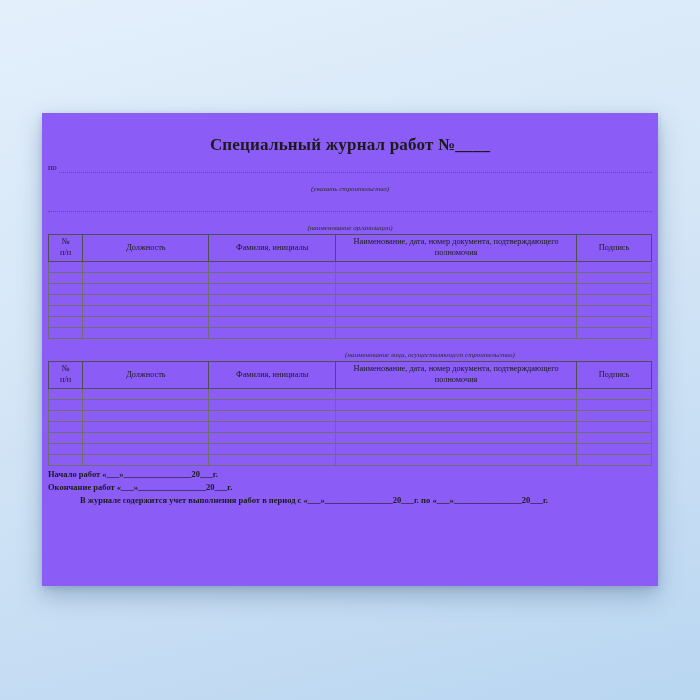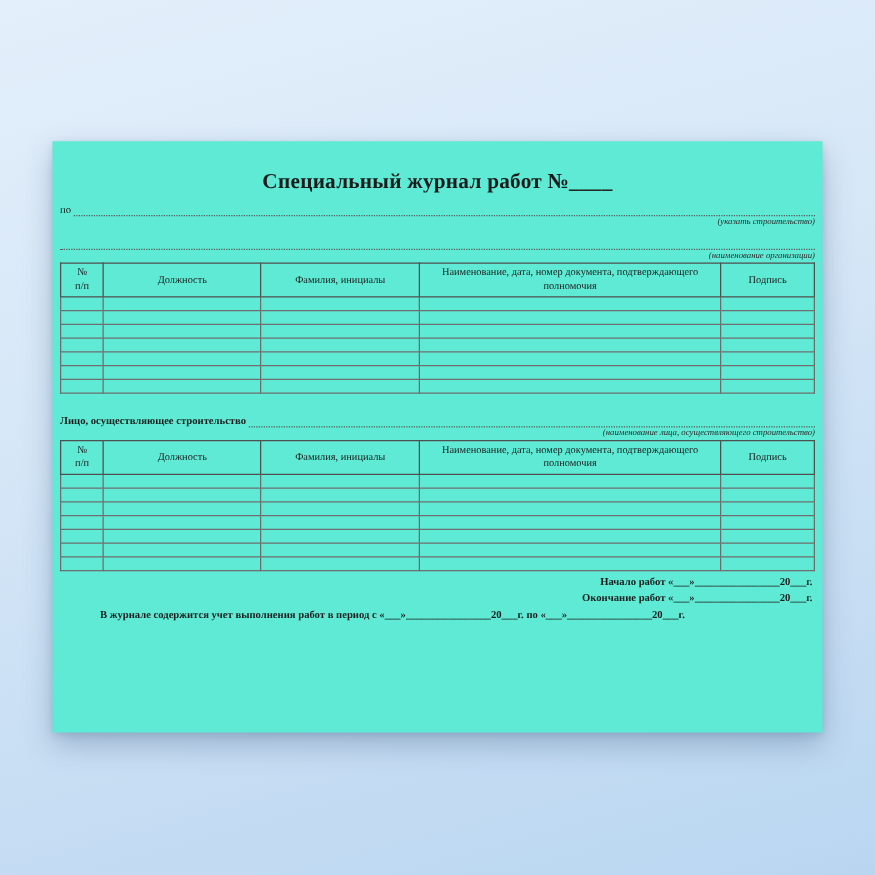--- a/index.html
+++ b/index.html
@@ -3,40 +3,40 @@
 <meta charset="utf-8">
 <style>
   html,body{margin:0;padding:0;}
   body{
     width:700px;height:700px;position:relative;overflow:hidden;
     background:linear-gradient(165deg,#e3effb 0%,#d6e7f7 40%,#c6ddf3 75%,#b9d6f1 100%);
     font-family:"Liberation Serif","DejaVu Serif",serif;color:#1b1b1b;
   }
   .sheet{
     position:absolute;left:42px;top:113px;width:616px;height:473px;
-    background:#5eead4;box-sizing:border-box;padding:23px 6px 0 6px;
+    background:#8b5cf6;box-sizing:border-box;padding:23px 6px 0 6px;
     box-shadow:0 10px 22px rgba(90,120,155,.45),0 2px 6px rgba(90,120,155,.28);
   }
   .title{text-align:center;font-weight:700;font-size:17px;line-height:1.1;margin:0 0 7px 0;letter-spacing:.2px;}
   .fillrow{display:flex;align-items:flex-end;font-size:8.5px;line-height:1.15;white-space:nowrap;}
   .fillrow .lbl{white-space:nowrap;}
   .fillrow .lbl.b{font-weight:700;}
   .fill{flex:1;border-bottom:1px dotted #5a5a5a;height:10px;margin-left:2px;}
-  .hint{text-align:right;font-style:italic;font-size:7px;line-height:1.2;color:#2c2c2c;margin-top:0;}
+  .hint{text-align:center;font-style:italic;font-size:7px;line-height:1.2;color:#2c2c2c;margin-top:12px;}
   .hint.indent{padding-left:160px;}
   .seclabel{font-size:8.5px;font-weight:600;line-height:1.2;margin-top:4px;}
   .mt6{margin-top:6px;}.mt8{margin-top:8px;}.mt16{margin-top:16px;}.mt10{margin-top:10px;}
   table.roster{width:100%;border-collapse:collapse;table-layout:fixed;margin-top:2px;font-size:8.3px;}
   table.roster th{
     border:1px solid #4f4f4f;font-weight:400;text-align:center;vertical-align:middle;
     padding:2px 1px;line-height:1.3;height:21px;
   }
   table.roster th.num{white-space:pre-line;}
   table.roster td{border:1px solid #6e6e6e;height:10px;padding:0;}
-  .fright{text-align:right;font-size:8.5px;font-weight:600;line-height:1.25;margin-top:2px;padding-right:2px;white-space:nowrap;}
+  .fright{font-size:8.5px;font-weight:600;line-height:1.25;margin-top:2px;padding-right:2px;white-space:nowrap;}
   .period{font-size:8.5px;font-weight:600;line-height:1.25;margin-top:3px;white-space:nowrap;padding-left:32px;}
   .note{font-size:7px;font-style:italic;line-height:1.2;margin-top:1px;color:#2c2c2c;}
 </style>
 </head>
 <body>
 
 <div class="sheet">
 
   <div class="title">Специальный журнал работ №____</div>
 
@@ -117,24 +117,20 @@
         <tr>
           <td></td>
           <td></td>
           <td></td>
           <td></td>
           <td></td>
         </tr>
       </tbody>
     </table>
 
-  <div class="fillrow mt16">
-    <span class="lbl" style="font-weight:600">Лицо, осуществляющее строительство</span>
-    <span class="fill"></span>
-  </div>
   <div class="hint indent">(наименование лица, осуществляющего строительство)</div>
 
 
   <table class="roster">
       <colgroup>
         <col style="width: 5.7%;">
         <col style="width: 20.9%;">
         <col style="width: 21%;">
         <col style="width: 40%;">
         <col style="width: 12.4%;">

